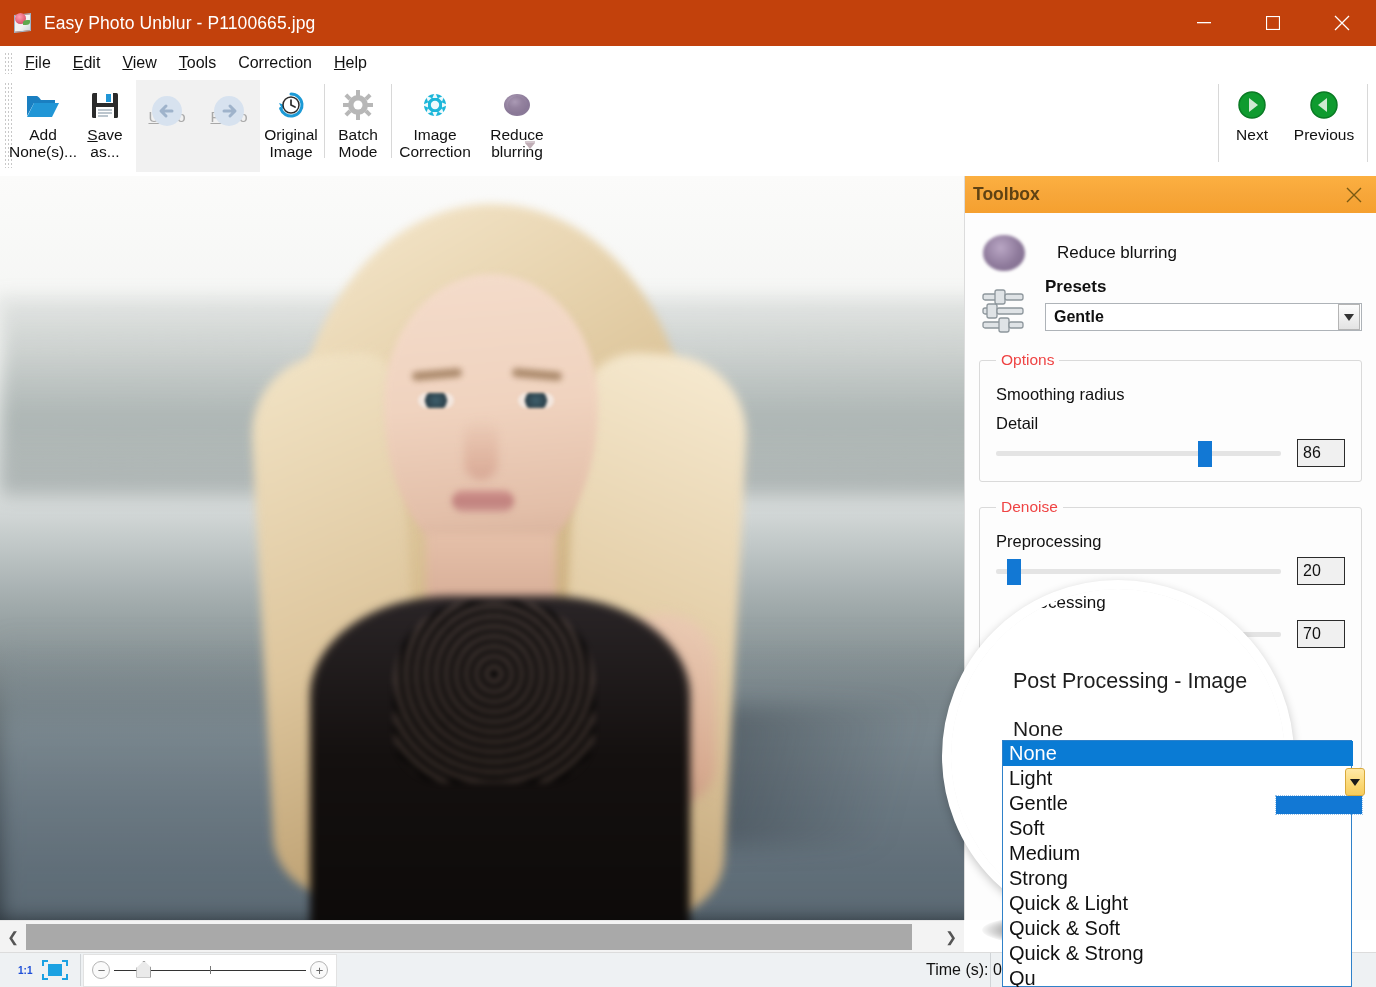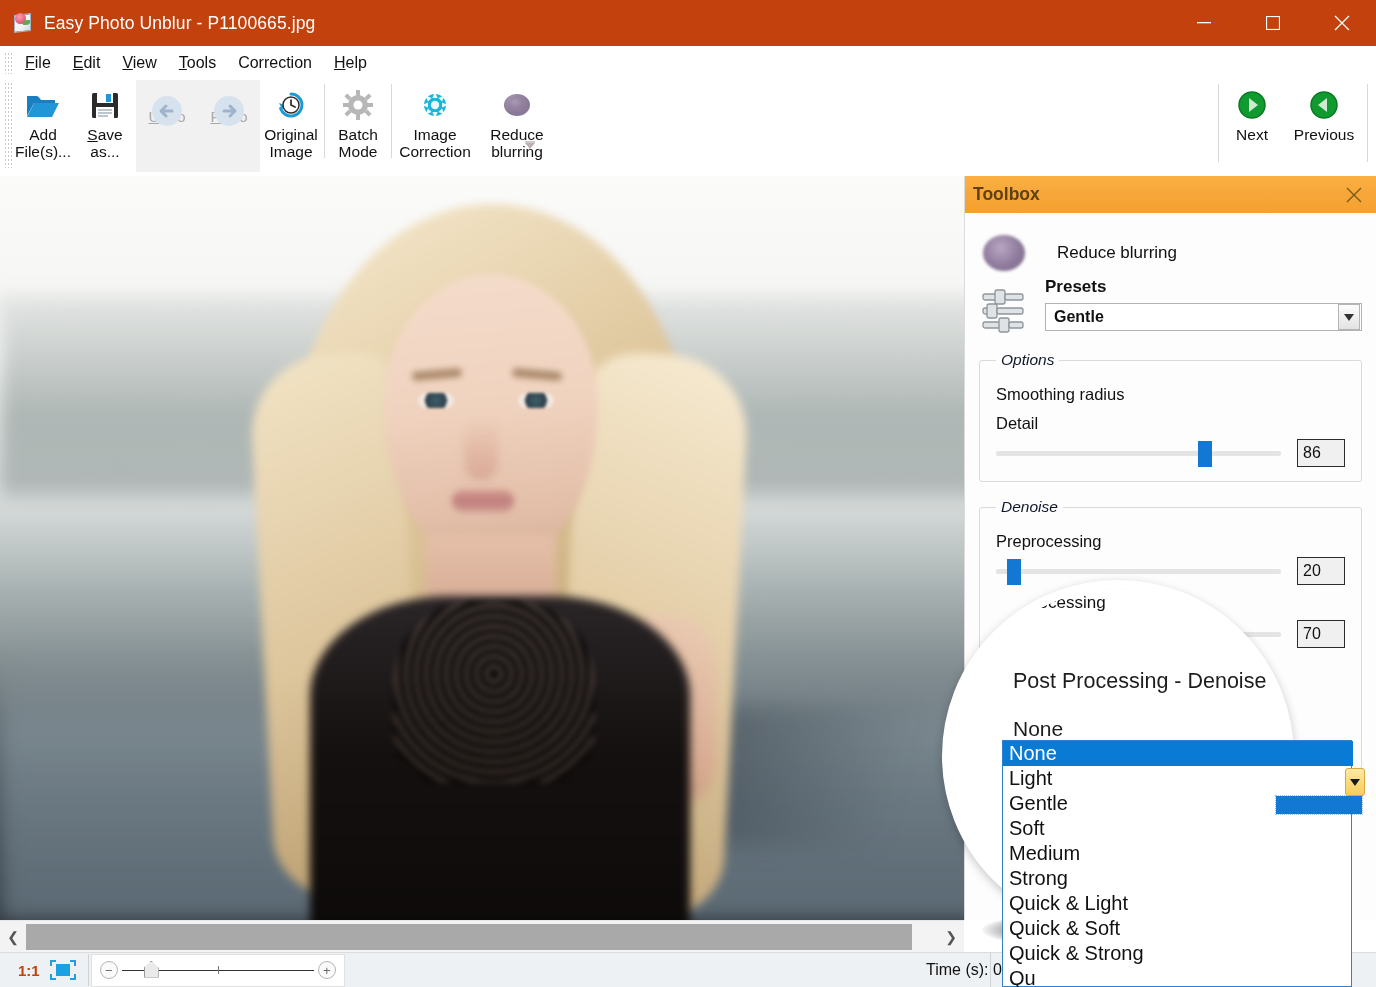--- a/index.html
+++ b/index.html
@@ -231,21 +231,21 @@
     position: absolute; left: 0; top: 1px; width: 886px; height: 26px; background: #a9a9a9;
   }
 
   
   .statusbar {
     position: absolute; top: 952px; left: 0; width: 1376px; height: 35px;
     background: #eef1f3; display: flex; align-items: center;
     border-top: 1px solid #dcdcdc;
   }
   .st-ratio {
-    color: #c2410c; font-size: 15px; font-weight: bold; margin-left: 18px; margin-right: 10px;
+    color: #1d4ed8; font-size: 10px; font-weight: bold; margin-left: 18px; margin-right: 10px;
   }
   .st-fit { width: 26px; height: 20px; position: relative; margin-right: 12px; }
   .st-fit .br { position: absolute; width: 6px; height: 6px; border-color: #1ba1e2; border-style: solid; }
   .st-fit .tl { left: 0; top: 0; border-width: 2px 0 0 2px; }
   .st-fit .tr { right: 0; top: 0; border-width: 2px 2px 0 0; }
   .st-fit .bl { left: 0; bottom: 0; border-width: 0 0 2px 2px; }
   .st-fit .brr { right: 0; bottom: 0; border-width: 0 2px 2px 0; }
   .st-fit .fill { position: absolute; left: 6px; top: 4px; width: 14px; height: 12px; background: #1ba1e2; }
   .st-div { width: 1px; height: 32px; background: #d0d4d7; }
   .st-zoom {
@@ -307,21 +307,21 @@
     width: 22px; height: 26px; margin: 1px;
     background: linear-gradient(180deg,#fdfdfd 0%, #e3e3e3 100%);
     border: 1px solid #b5b5b5;
     display: flex; align-items: center; justify-content: center;
   }
 
   fieldset.group {
     border: 1px solid #dadada; border-radius: 3px; margin-top: 12px;
     padding: 6px 16px 14px 16px;
   }
-  fieldset.group > legend { font-size: 15.5px; color: #0f172a; padding: 0 5px; font-style: italic; }
+  fieldset.group > legend { font-size: 15.5px; color: #ef4444; padding: 0 5px; }
   .slider-label { font-size: 16.5px; color: #111; margin-top: 10px; margin-bottom: 6px; }
   .slider-row { display: flex; align-items: center; }
   .slider {
     position: relative; flex: 1 1 auto; height: 28px;
   }
   .slider .rail {
     position: absolute; left: 0; right: 0; top: 12px; height: 5px;
     background: #e4e4e4; border-radius: 2px;
   }
   .slider .knob {
@@ -446,21 +446,21 @@
           <path d="M9 13 L34 13 L27 27 L2 27 Z" fill="#2196d6"></path>
           <g stroke="#ffffff" stroke-width="1.4" opacity=".85">
             <path d="M13 7 L15.5 3"></path>
               <path d="M17 7 L19.5 3"></path>
               <path d="M21 7 L23.5 3"></path>
               <path d="M25 7 L27.5 3"></path>
           </g>
         </svg>
       </div>
       <div class="lb">Add
-File(s)...</div>
+None(s)...</div>
     </div>
 
     <div class="tb-btn">
       <div class="ic">
         <svg width="30" height="30" viewBox="0 0 30 30">
           <rect x="2" y="3" width="26" height="25" rx="1.5" fill="#2b2b2b"></rect>
           <rect x="7" y="3" width="16" height="10" fill="#ffffff"></rect>
           <rect x="16" y="4" width="5" height="8" fill="#2196d6"></rect>
           <rect x="6" y="17" width="18" height="11" fill="#ffffff"></rect>
           <g stroke="#8fa0ad" stroke-width="1.2">
@@ -724,21 +724,21 @@
       </fieldset>
     </div>
   </div>
 
   <div class="magnifier">
     <div class="mag-shadow"></div>
     <div class="mag-ring"></div>
     <div class="mag-content">
       <div class="mag-inner">
         <div class="mag-preproc">Preprocessing</div>
-        <div class="mag-pp-title">Post Processing - Denoise</div>
+        <div class="mag-pp-title">Post Processing - Image</div>
         <div class="mag-pp-value">None</div>
       </div>
     </div>
   </div>
 
   <div class="dropdown">
     <div class="dd-clip">
       <div class="dd-item sel">None</div>
       <div class="dd-item">Light</div>
       <div class="dd-item">Gentle</div>

